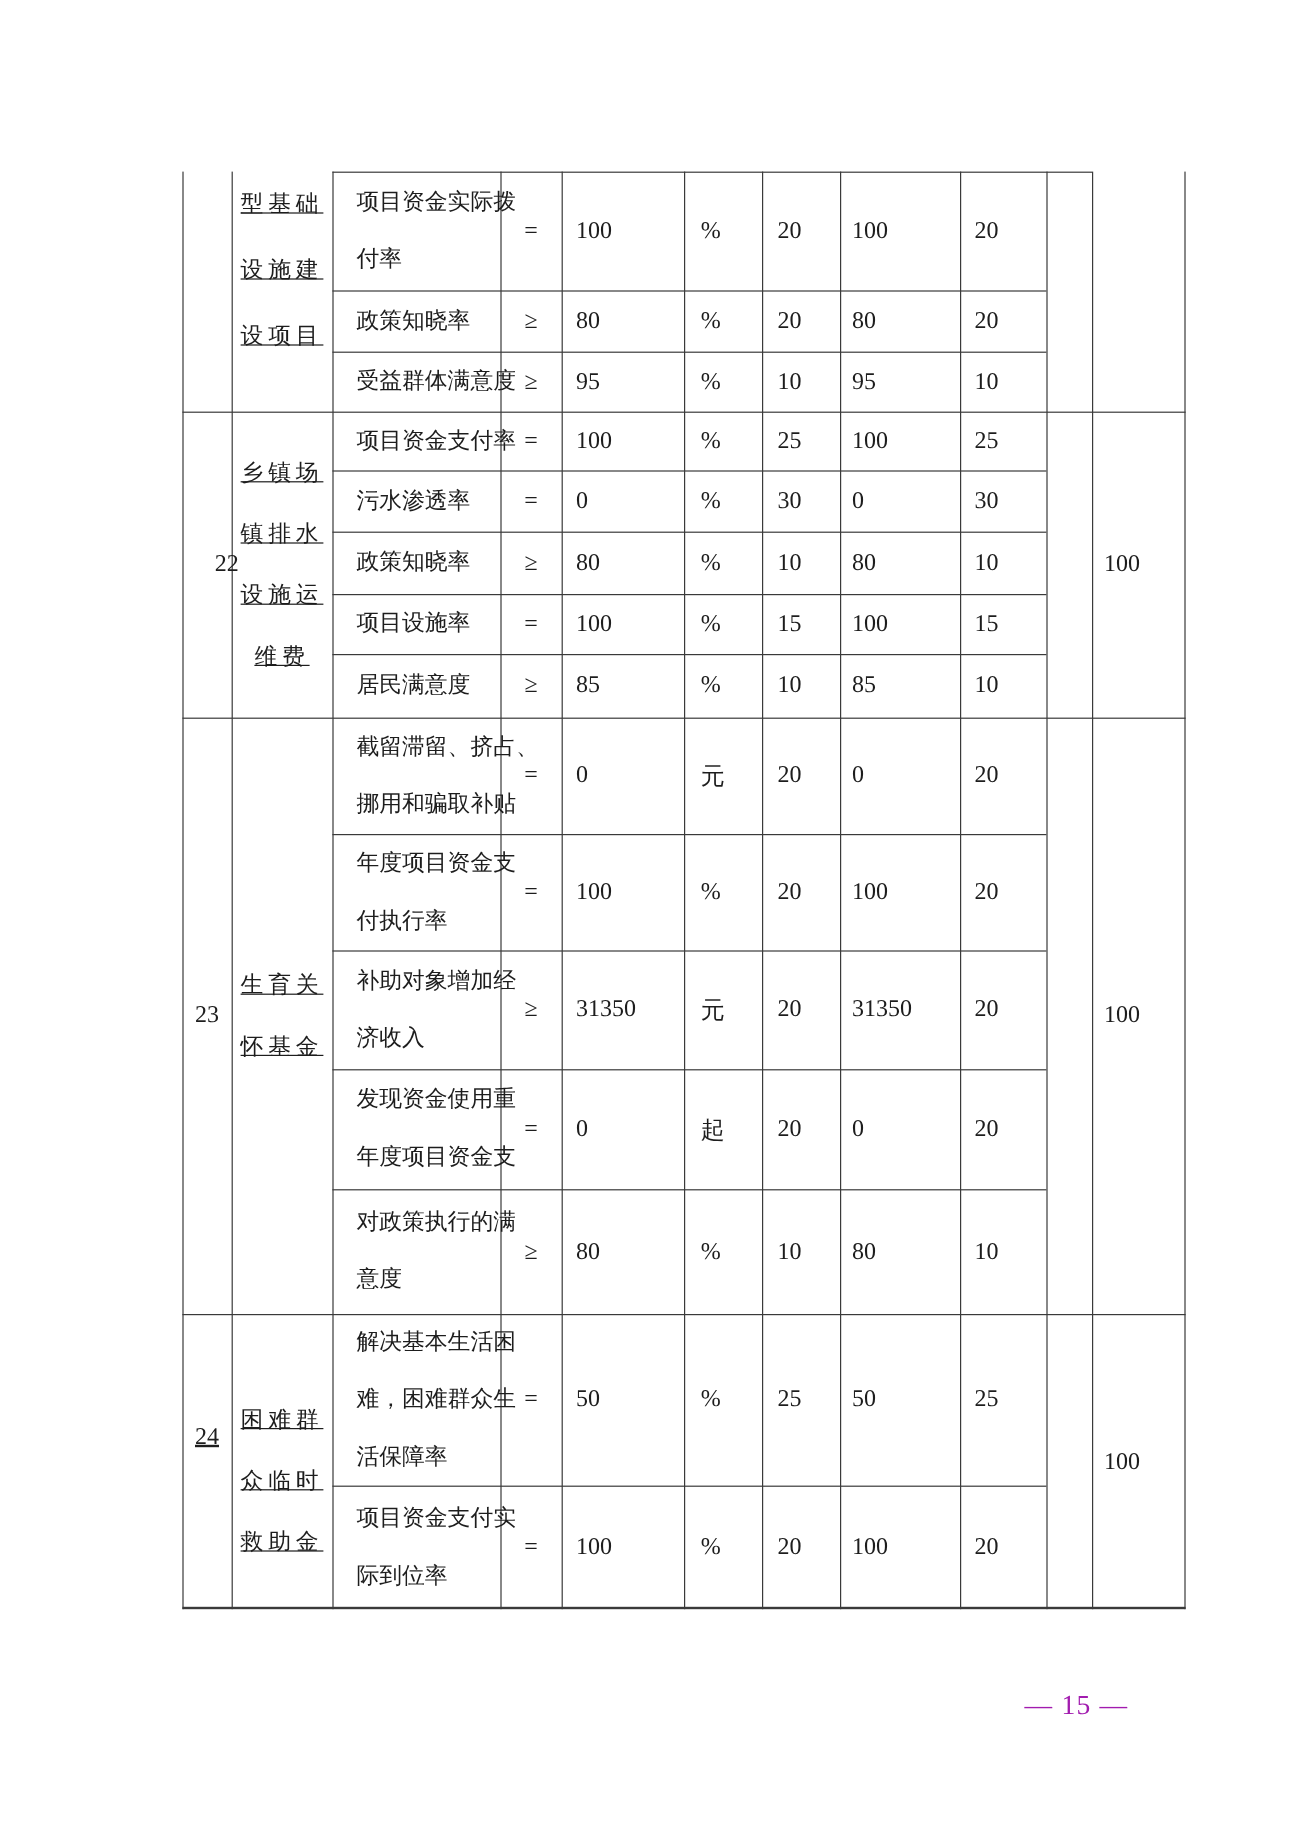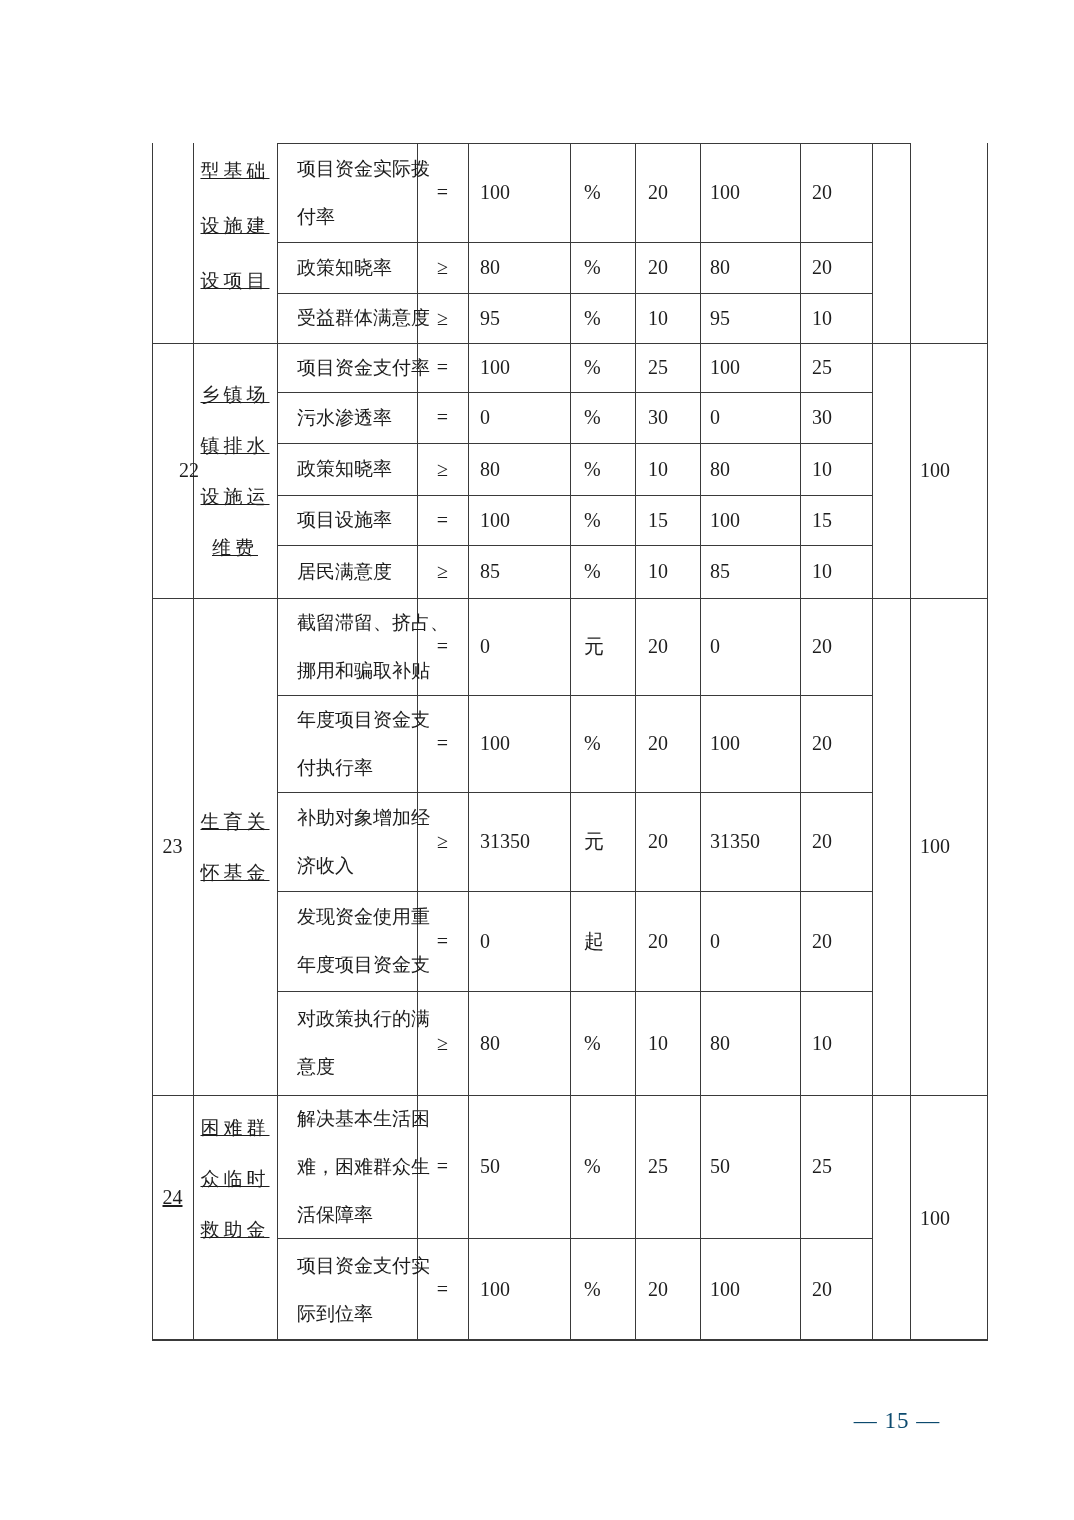--- a/index.html
+++ b/index.html
@@ -70,21 +70,21 @@
     padding-left: 10px;
     font-size: 20px;
   }
   .page-number {
     position: absolute;
     left: 842px;
     top: 1408px;
     width: 110px;
     text-align: center;
     font-size: 23px;
-    color: #0c4a6e;
+    color: #a21caf;
     letter-spacing: 1px;
   }
 </style>
 </head>
 <body>
 
 <div class="page">
   <div class="table-wrap" id="eval-table">
       <div class="t-line" style="left: 0px; top: 0px; width: 1px; height: 1198px;"></div>
       <div class="t-line" style="left: 41px; top: 0px; width: 1px; height: 1198px;"></div>
@@ -252,21 +252,21 @@
         <span>对政策执行的满</span>
         <span>意度</span>
       </div>
       <div class="cell op-cell" style="left: 265px; top: 848px; width: 51px; height: 104px;">≥</div>
       <div class="cell val-cell" style="left: 316px; top: 848px; width: 102px; height: 104px; padding-left: 12px;">80</div>
       <div class="cell val-cell" style="left: 418px; top: 848px; width: 65px; height: 104px; padding-left: 14px;">%</div>
       <div class="cell val-cell" style="left: 483px; top: 848px; width: 65px; height: 104px; padding-left: 13px;">10</div>
       <div class="cell val-cell" style="left: 548px; top: 848px; width: 100px; height: 104px; padding-left: 10px;">80</div>
       <div class="cell val-cell" style="left: 648px; top: 848px; width: 72px; height: 104px; padding-left: 12px;">10</div>
       <div class="cell num-cell" style="left: 0px; top: 952px; width: 41px; height: 205px; text-decoration: underline;">24</div>
-      <div class="cell proj-cell" style="left: 41px; top: 912px; width: 84px; height: 246px;">
+      <div class="cell proj-cell" style="left: 41px; top: 968px; width: 84px; height: 246px;">
         <span>困难群</span>
         <span>众临时</span>
         <span>救助金</span>
       </div>
       <div class="cell total-cell" style="left: 758px; top: 952px; width: 78px; height: 246px;">100</div>
       <div class="cell ind-cell" style="left: 125px; top: 952px; width: 140px; height: 143px;">
         <span>解决基本生活困</span>
         <span>难，困难群众生</span>
         <span>活保障率</span>
       </div>

